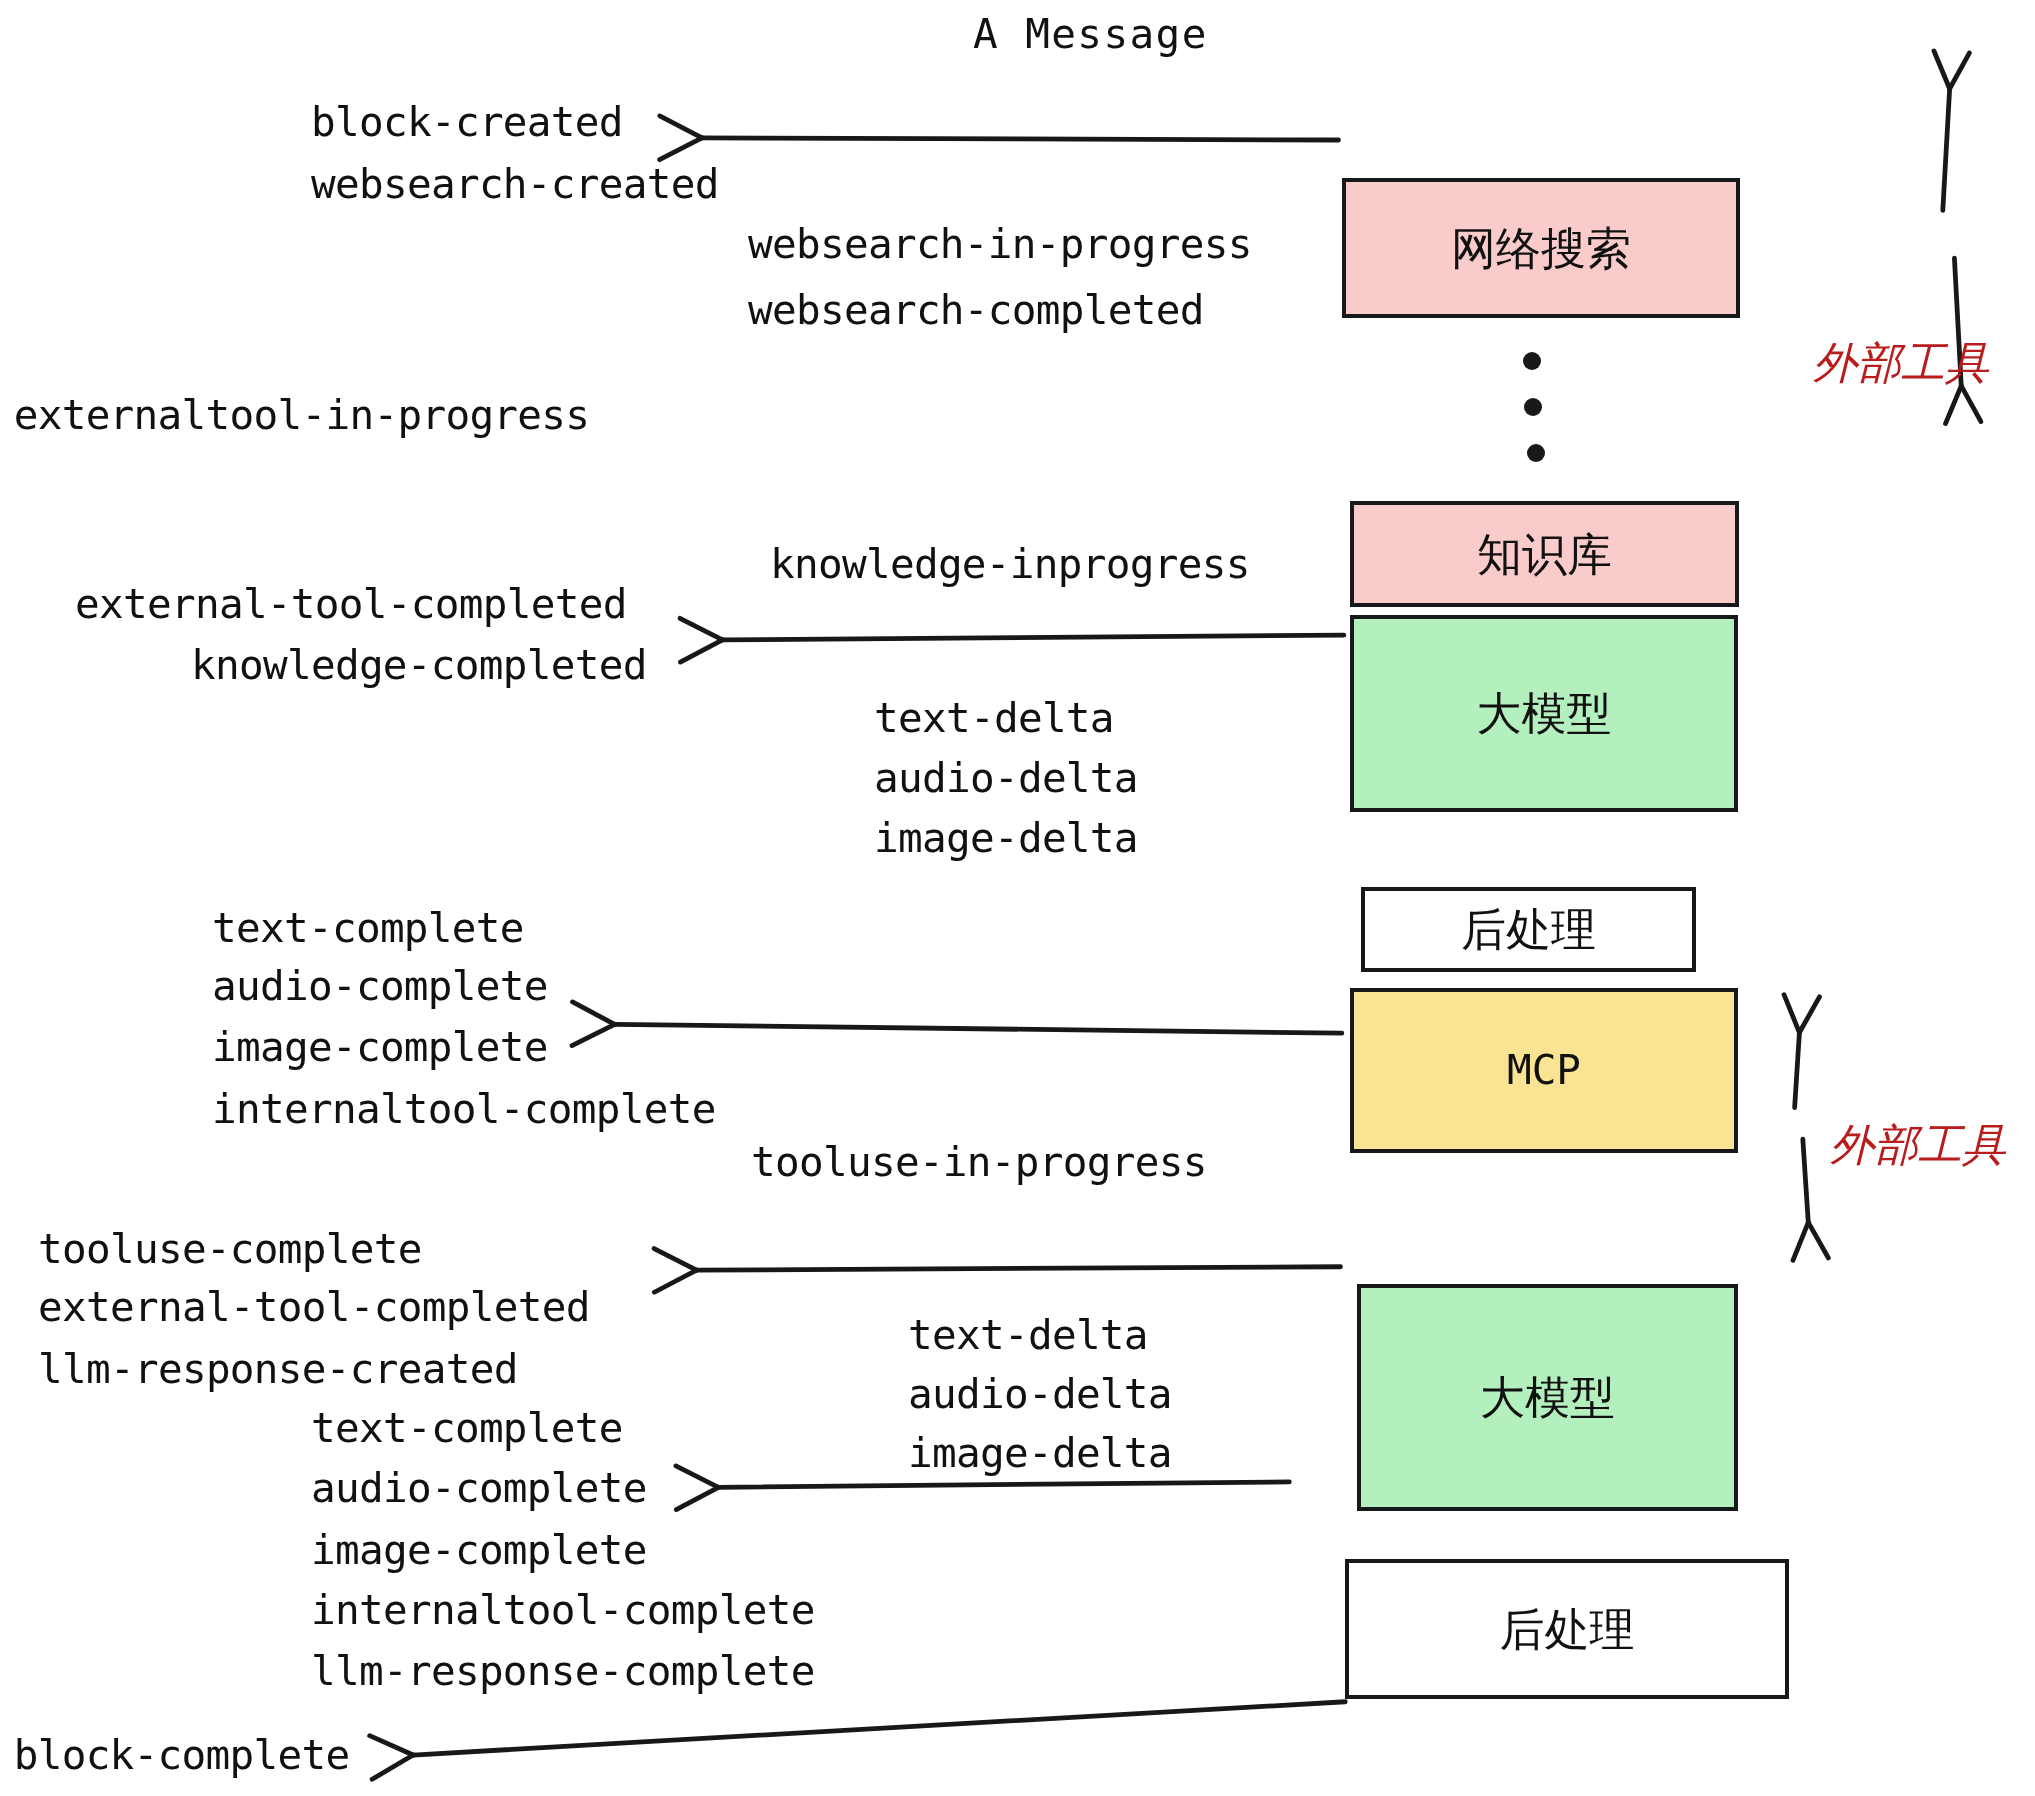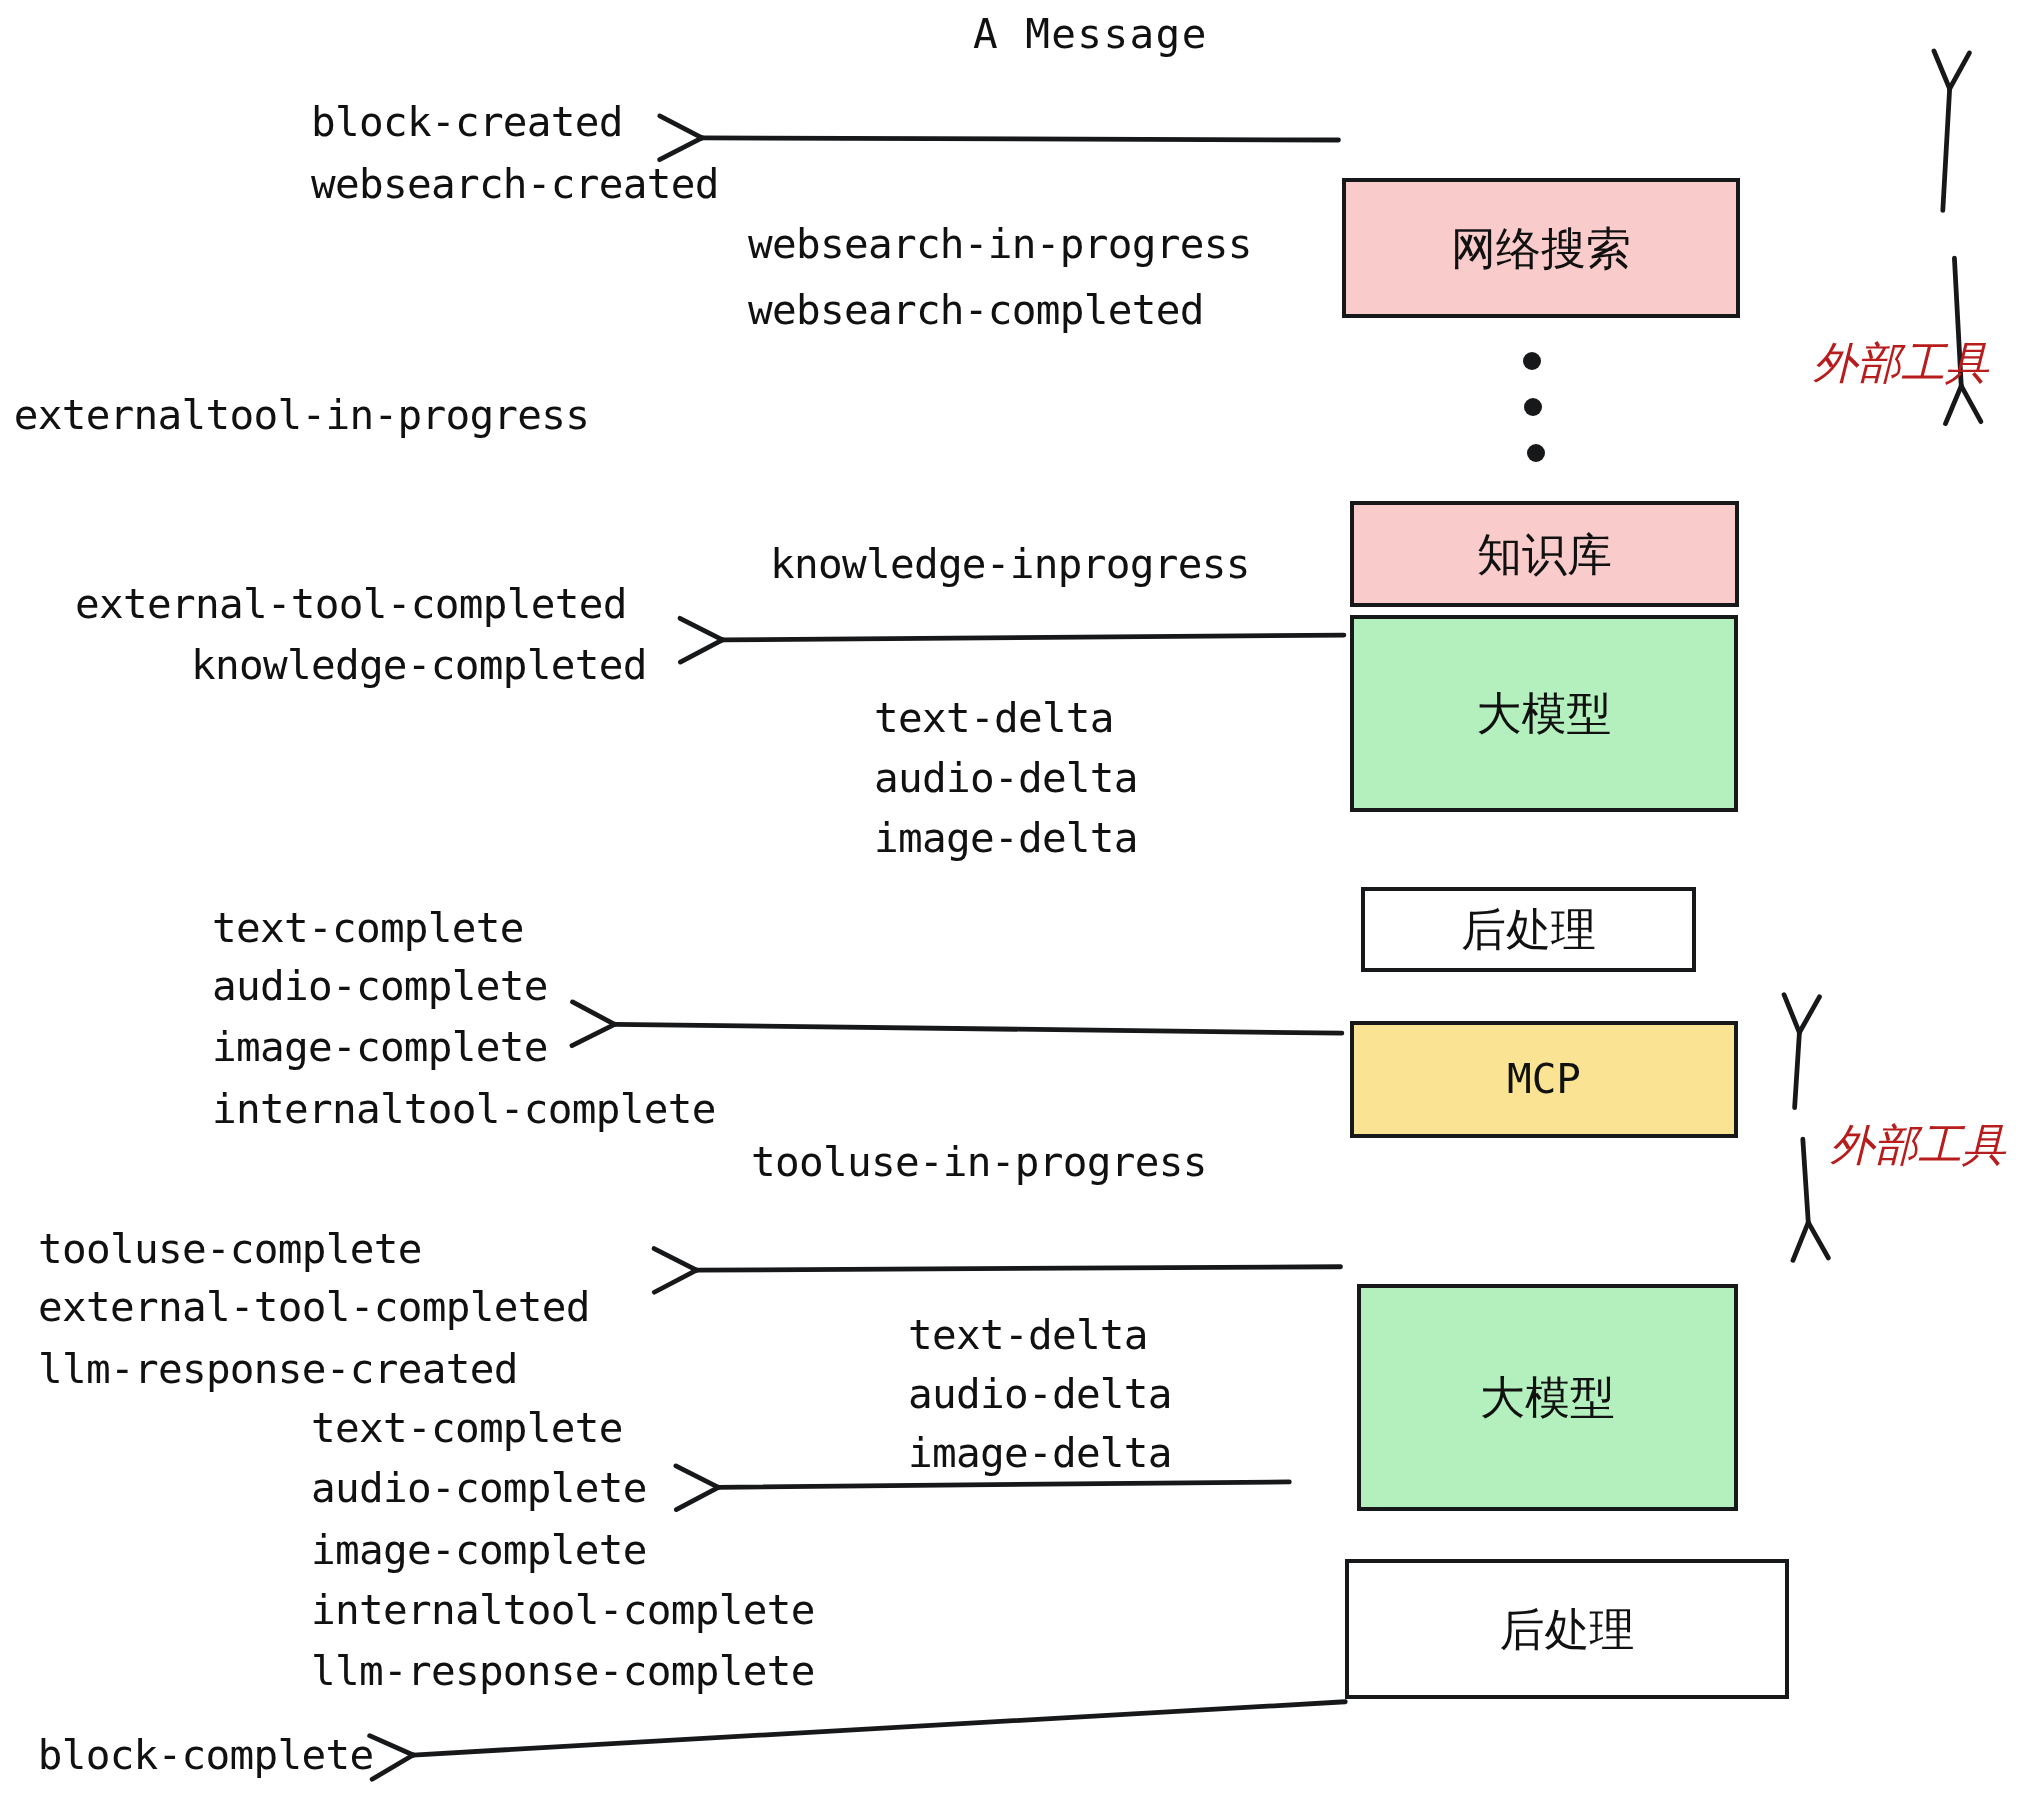--- a/index.html
+++ b/index.html
@@ -159,36 +159,36 @@
       <div class="evt" style="left: 38px; top: 1287px;">external-tool-completed</div>
       <div class="evt" style="left: 38px; top: 1349px;">llm-response-created</div>
       <div class="evt" style="left: 908px; top: 1315px;">text-delta</div>
       <div class="evt" style="left: 908px; top: 1374px;">audio-delta</div>
       <div class="evt" style="left: 908px; top: 1433px;">image-delta</div>
       <div class="evt" style="left: 311px; top: 1408px;">text-complete</div>
       <div class="evt" style="left: 311px; top: 1468px;">audio-complete</div>
       <div class="evt" style="left: 311px; top: 1530px;">image-complete</div>
       <div class="evt" style="left: 311px; top: 1590px;">internaltool-complete</div>
       <div class="evt" style="left: 311px; top: 1651px;">llm-response-complete</div>
-      <div class="evt" style="left: 13.7px; top: 1735px; margin-left: 24px;">block-complete</div>
+      <div class="evt" style="left: 13.7px; top: 1735px;">block-complete</div>
     </div>
   <div id="nodes-layer">
       <div class="node" style="left: 1342px; top: 178px; width: 398px; height: 140px; background: rgb(250, 203, 203);">
         <span>网络搜索</span>
       </div>
       <div class="node" style="left: 1350px; top: 501px; width: 389px; height: 106px; background: rgb(250, 203, 203);">
         <span>知识库</span>
       </div>
       <div class="node" style="left: 1350px; top: 615px; width: 388px; height: 197px; background: rgb(180, 240, 190);">
         <span>大模型</span>
       </div>
       <div class="node" style="left: 1361px; top: 887px; width: 335px; height: 85px; background: rgb(255, 255, 255);">
         <span>后处理</span>
       </div>
-      <div class="node latin" style="left: 1350px; top: 988px; width: 388px; height: 117px; background: rgb(250, 227, 146); margin-top: 33px;">
+      <div class="node latin" style="left: 1350px; top: 988px; width: 388px; height: 165px; background: rgb(250, 227, 146);">
         <span>MCP</span>
       </div>
       <div class="node" style="left: 1357px; top: 1284px; width: 381px; height: 227px; background: rgb(180, 240, 190);">
         <span>大模型</span>
       </div>
       <div class="node" style="left: 1345px; top: 1559px; width: 444px; height: 140px; background: rgb(255, 255, 255);">
         <span>后处理</span>
       </div>
     </div>
   <div id="dots-layer">

